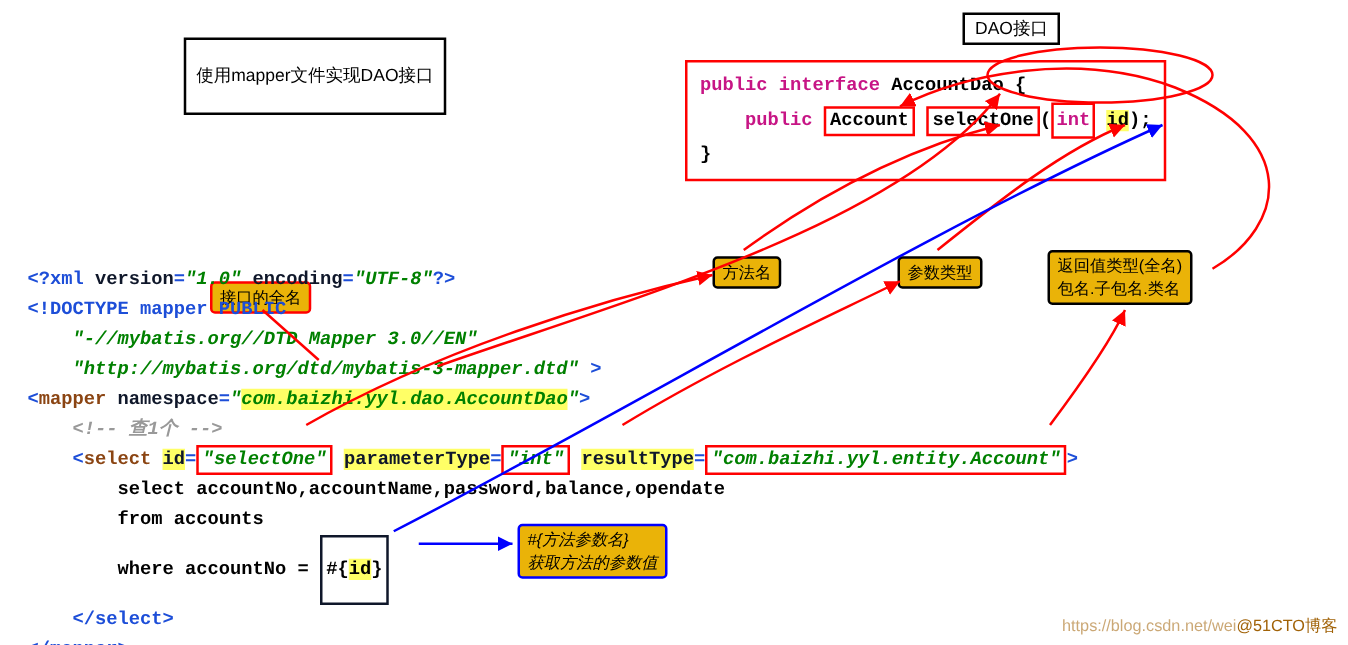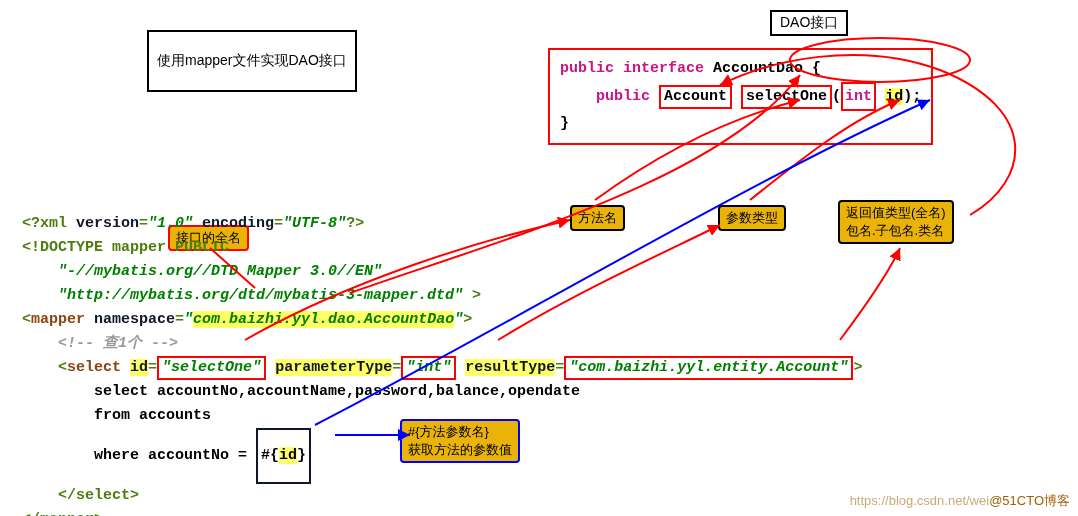--- a/index.html
+++ b/index.html
@@ -1,20 +1,20 @@
 <!DOCTYPE html>
 <html><head>
 <meta charset="utf-8">
 <style>
   * { margin: 0; padding: 0; box-sizing: border-box; }
   body { font-family: Consolas, "Courier New", monospace; font-size: 15px; background: #fff; width: 1078px; height: 516px; position: relative; overflow: hidden; }
   .bold { font-weight: bold; }
   .kw-pink { color: #c71585; }
   .kw-brown { color: #8b4513; }
-  .kw-teal { color: #4d7c0f; font-family: Liberation Mono, monospace; }
+  .kw-teal { color: #1d4ed8; font-family: Liberation Mono, monospace; }
   .kw-purple { color: #0f172a; }
   .str-green { color: #008000; font-style: italic; }
   .comment-grey { color: #999; font-style: italic; }
   .black { color: #000; }
   .hl { background: #ffff66; }
   
   .box-red { border: 2px solid red; padding: 1px 3px; display: inline-block; line-height: 1.2; }
   .box-blue { border: 2px solid #0f172a; padding: 17px 3px; display: inline-block; line-height: 1.2; }
   .box-pink { border: 2px solid red; padding: 0 2px; display: inline-block; }
 
@@ -22,21 +22,21 @@
   #top-title-box { position: absolute; left: 147px; top: 30px; border: 2px solid #000; padding: 20px 8px; font-family: "Microsoft YaHei", sans-serif; font-size: 14px; }
   #dao-title-box { position:absolute; left:770px; top:10px; border:2px solid #000; padding:2px 8px; font-family:"Microsoft YaHei",sans-serif; font-size:14px; }
   #dao-interface { position:absolute; left:548px; top:48px; border:2px solid red; padding:6px 10px; line-height:1.7; }
   #xml-block { left: 22px; top: 188px; }
   
   .callout { position:absolute; border:2px solid red; border-radius:4px; padding:2px 6px; font-family:"Microsoft YaHei",sans-serif; font-size:13px; background:#eab308; color:#000; }
   #callout-iface { left:168px; top:225px; }
   #callout-method { left:570px; top:205px; border:2px solid #000;}
   #callout-param { left:718px; top:205px; border:2px solid #000;}
   #callout-ret { left:838px; top:200px; border:2px solid #000; line-height:1.4;}
-  #callout-hash { left:400px; top:419px; border:2px solid blue; }
+  #callout-hash { left:414px; top:419px; border:2px solid blue;font-style:italic; }
 
   svg.arrows { position:absolute; left:0; top:0; width:1078px; height:516px; pointer-events:none; }
   .arrow-red { stroke:red; stroke-width:2; fill:none; }
   .arrow-blue { stroke:blue; stroke-width:2; fill:none; }
   .arrowhead-red { fill:red; }
   .arrowhead-blue { fill:blue; }
 
   .watermark { position:absolute; right:8px; bottom:6px; color:#a16207; font-size:13px; font-family:"Microsoft YaHei",sans-serif; }
 </style>
 </head>

